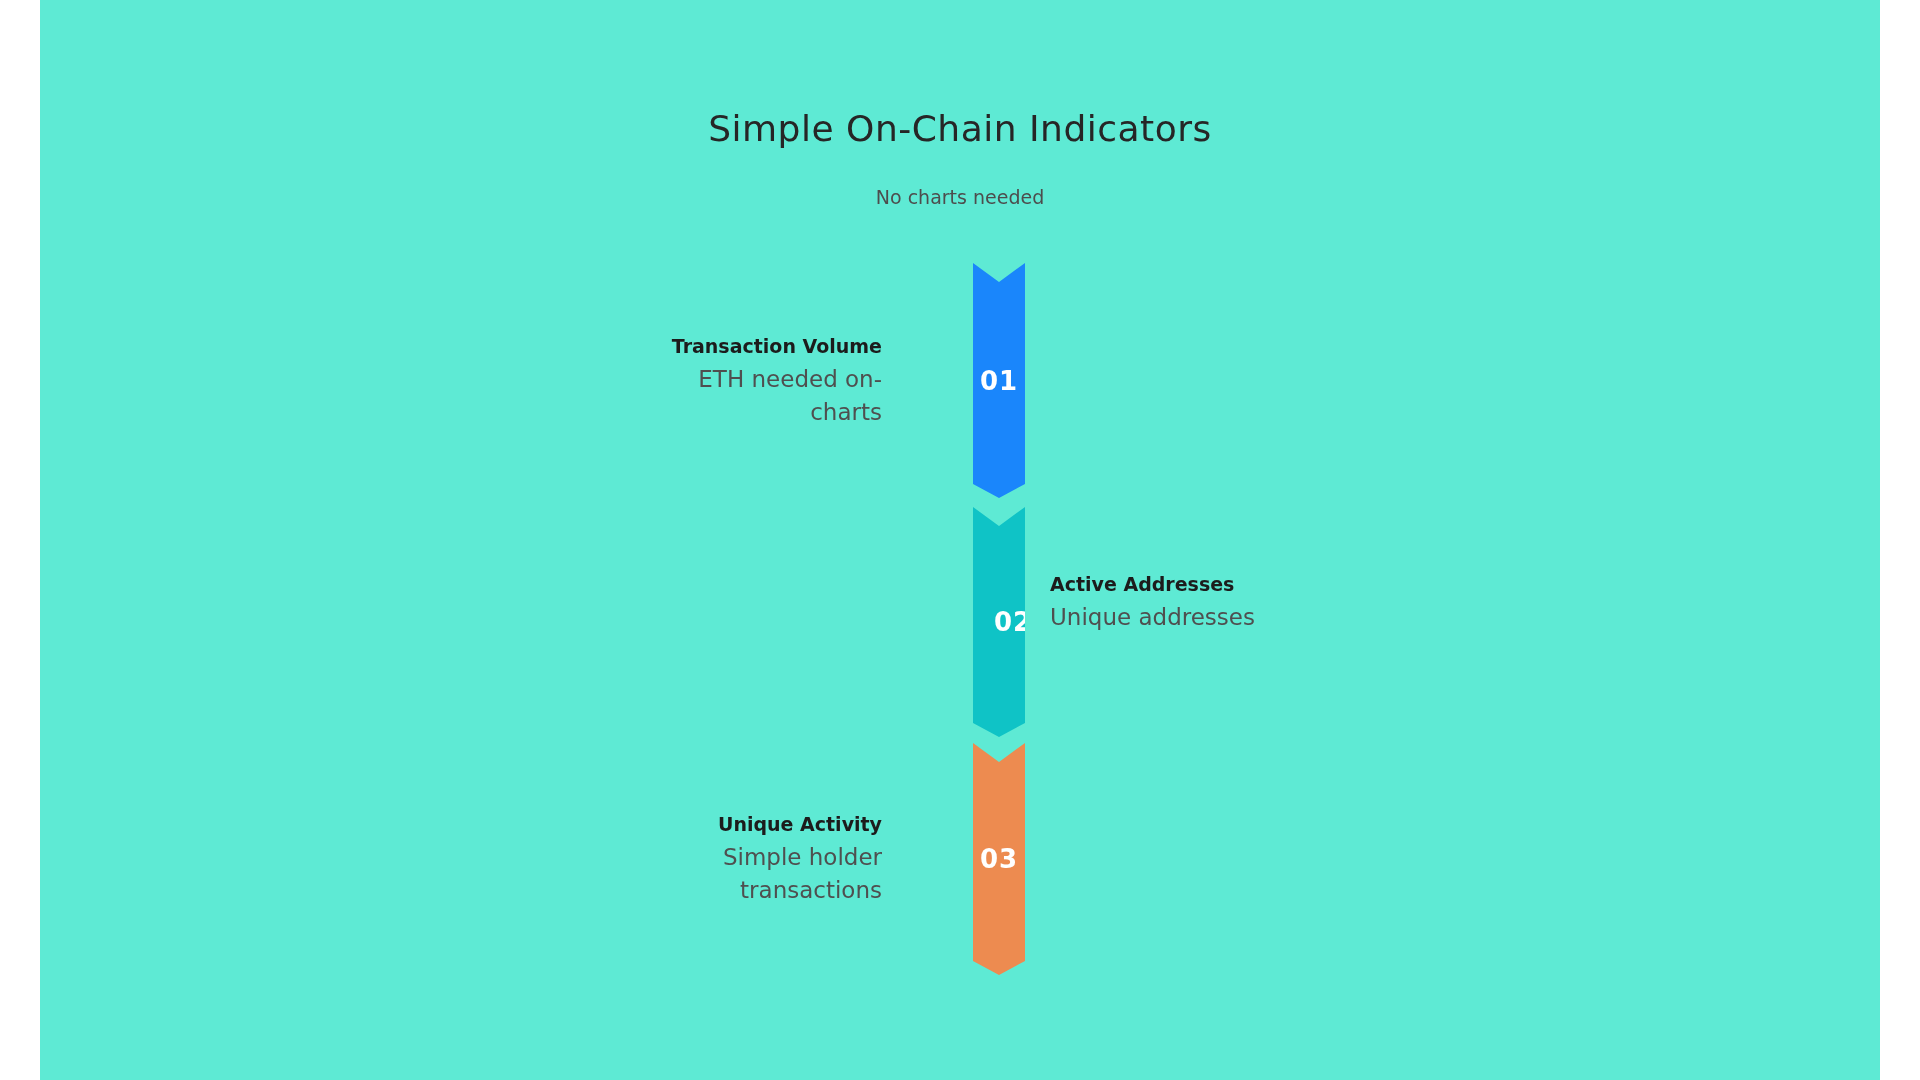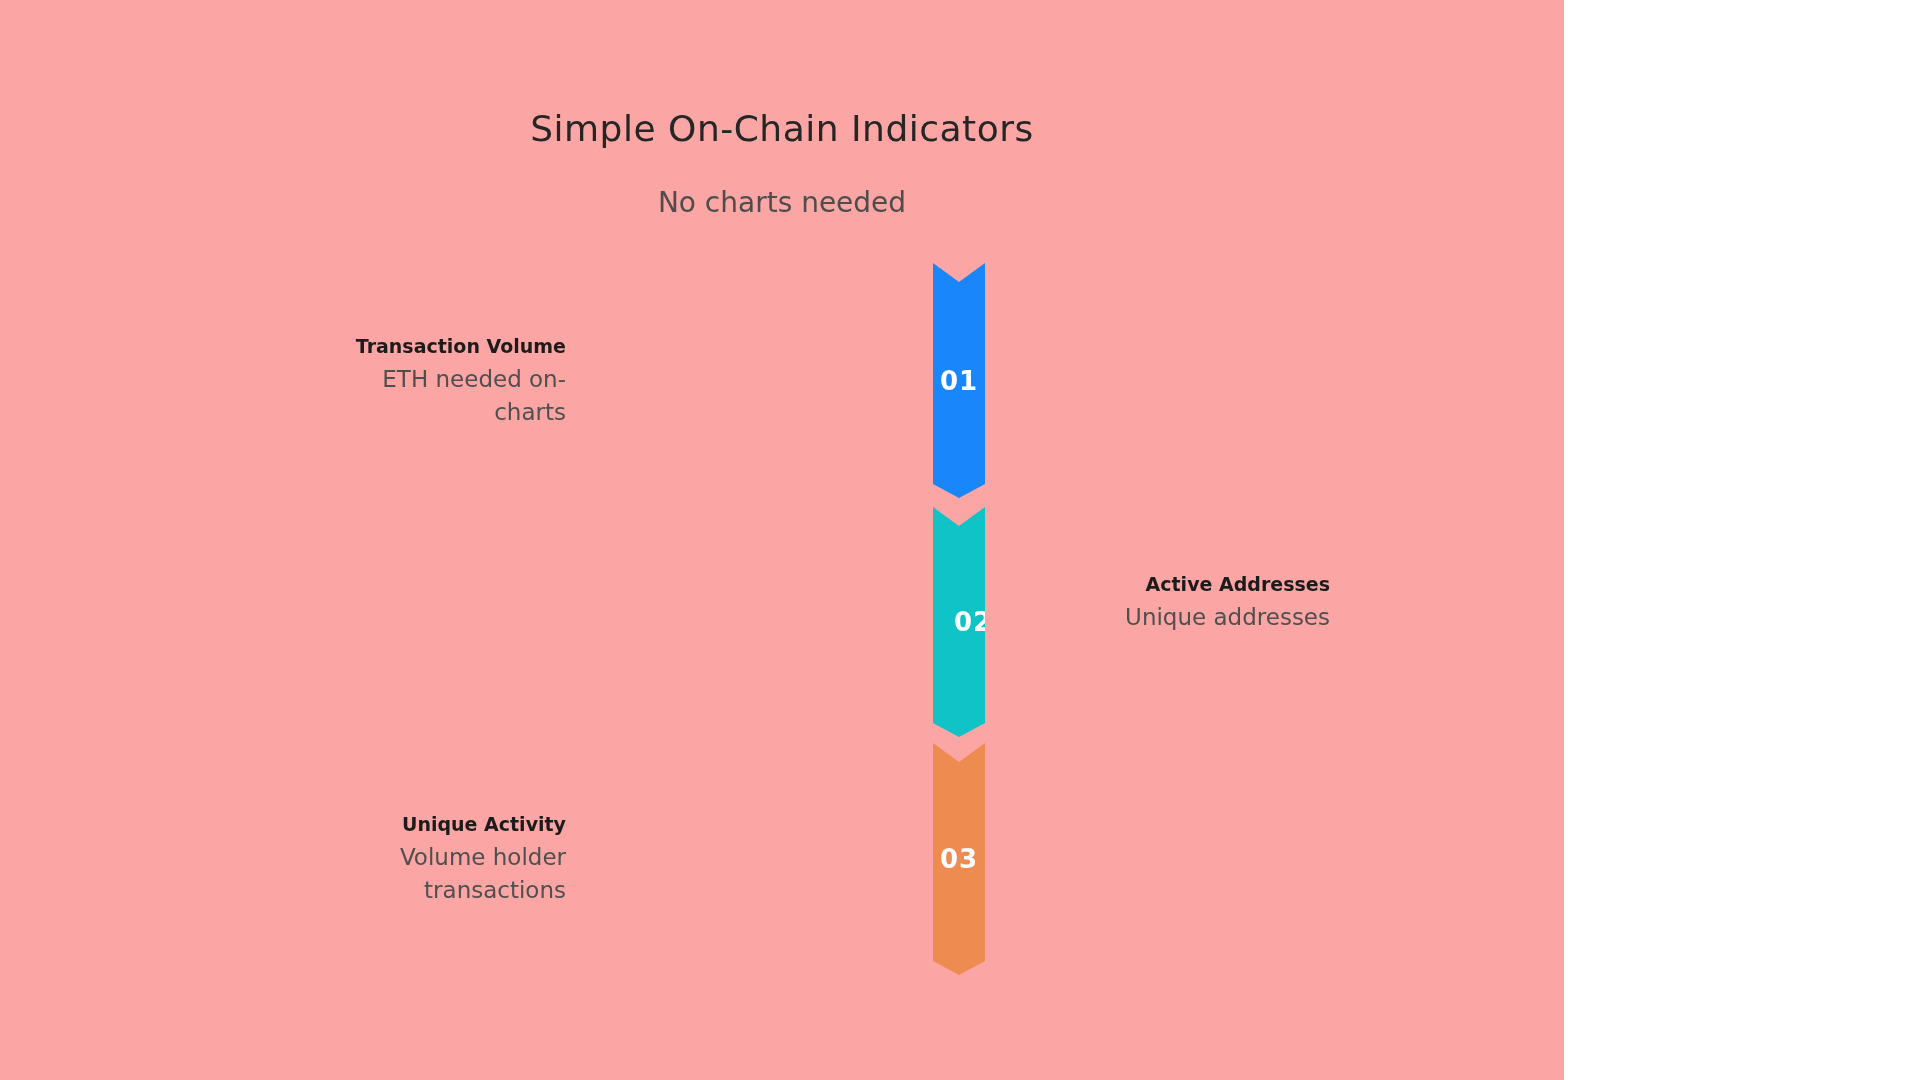--- a/index.html
+++ b/index.html
@@ -1,37 +1,38 @@
 <!DOCTYPE html>
 <html><head>
 <meta charset="utf-8">
 <style>
   * { margin: 0; padding: 0; box-sizing: border-box; }
   html, body { width: 1920px; height: 1080px; background: #ffffff; overflow: hidden; }
   .page {
     position: relative;
-    width: 1564px;
+    width: 1840px;
     height: 1080px;
-    background: #fca5a5;
+    background: #5eead4;
     font-family: "DejaVu Sans", "Liberation Sans", sans-serif;
+    margin-left: 40px;
   }
   .title {
     position: absolute;
     top: 108px; left: 0; right: 0;
     text-align: center;
     font-size: 36px;
     font-weight: 400;
     color: #262626;
     letter-spacing: 0.5px;
   }
   .subtitle {
     position: absolute;
     top: 186px; left: 0; right: 0;
     text-align: center;
-    font-size: 28px;
+    font-size: 19px;
     font-weight: 400;
     color: #4d4d4d;
   }
   .seg {
     position: absolute;
     left: 933px;
     width: 52px;
     display: flex;
     align-items: center;
     justify-content: center;
@@ -58,21 +59,21 @@
     white-space: nowrap;
   }
   .txt .desc {
     font-size: 23px;
     font-weight: 400;
     color: #4f4f4f;
     line-height: 33px;
     white-space: nowrap;
   }
   .txt-left  { right: 998px; text-align: right; }
-  .txt-right { left: 1010px; text-align: right; }
+  .txt-right { left: 1010px; text-align: left; }
   .txt1 { top: 330px; }
   .txt2 { top: 568px; }
   .txt3 { top: 808px; }
 </style>
 </head>
 <body>
 
 <div class="page">
 
   <h1 class="title">Simple On-Chain Indicators</h1>
@@ -93,17 +94,17 @@
   <div class="txt txt-right txt2">
     <div class="lbl">Active Addresses</div>
     <div class="desc">Unique addresses</div>
   </div>
 
   <div class="seg seg3" style="background-color: rgb(237, 139, 80);">
     <span class="num">03</span>
   </div>
   <div class="txt txt-left txt3">
     <div class="lbl">Unique Activity</div>
-    <div class="desc">Volume holder</div>
+    <div class="desc">Simple holder</div>
     <div class="desc">transactions</div>
   </div>
 
 </div>
 
 </body></html>

